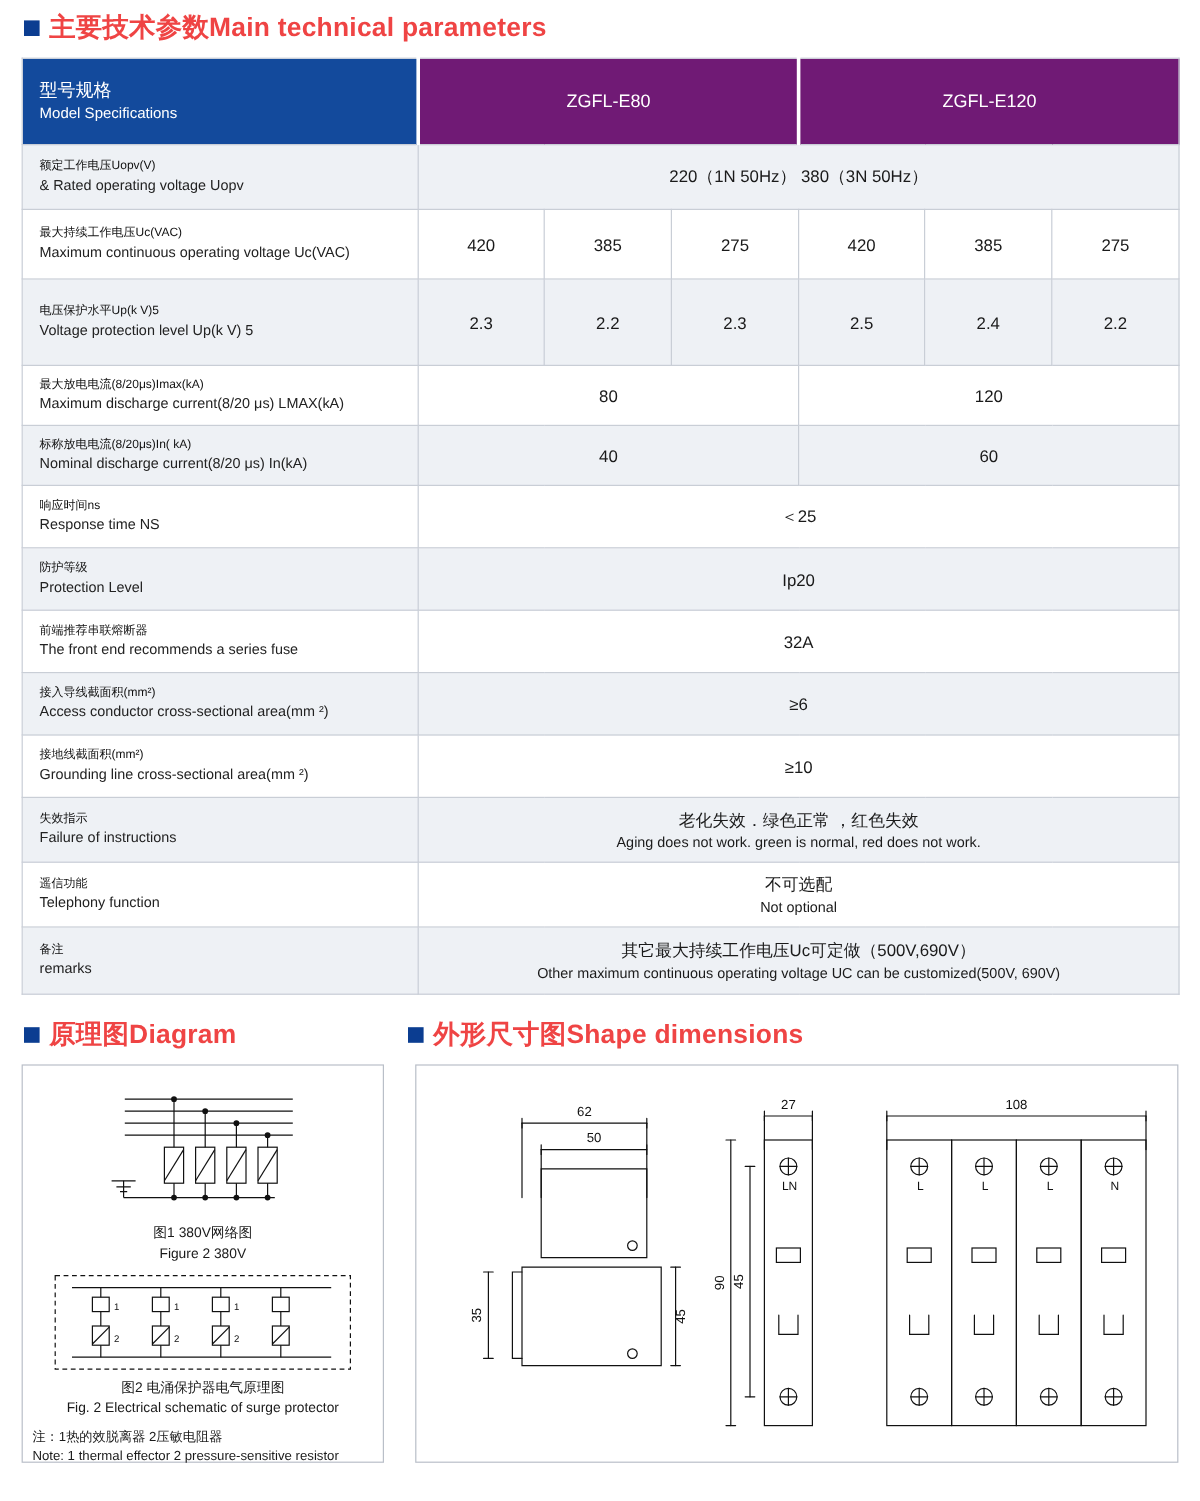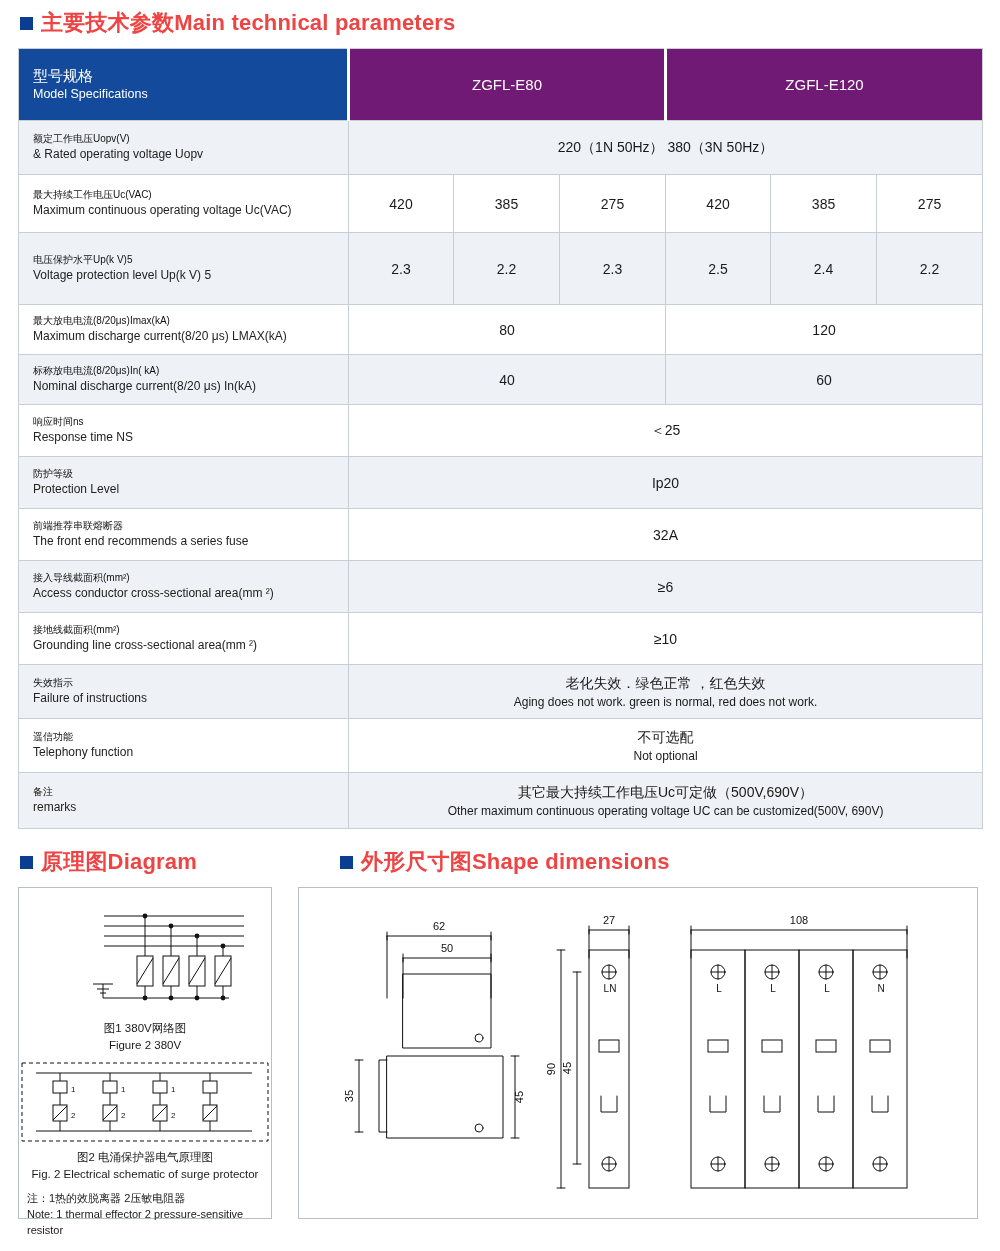--- a/index.html
+++ b/index.html
@@ -96,21 +96,21 @@
   .panels {
     display: flex;
     gap: 26px;
     padding: 4px 18px 0 18px;
   }
   .panel {
     border: 1px solid #b9bfc8;
     background: #fff;
     position: relative;
   }
-  .panel.diagram { width: 254px; height: 332px; }
+  .panel.diagram { width: 302px; height: 332px; }
   .panel.shape { width: 680px; height: 332px; }
 
   .cap {
     text-align: center;
     font-size: 11.5px;
     line-height: 1.45;
   }
   .cap .cn { font-size: 11.5px; }
   .note {
     font-size: 11px;

